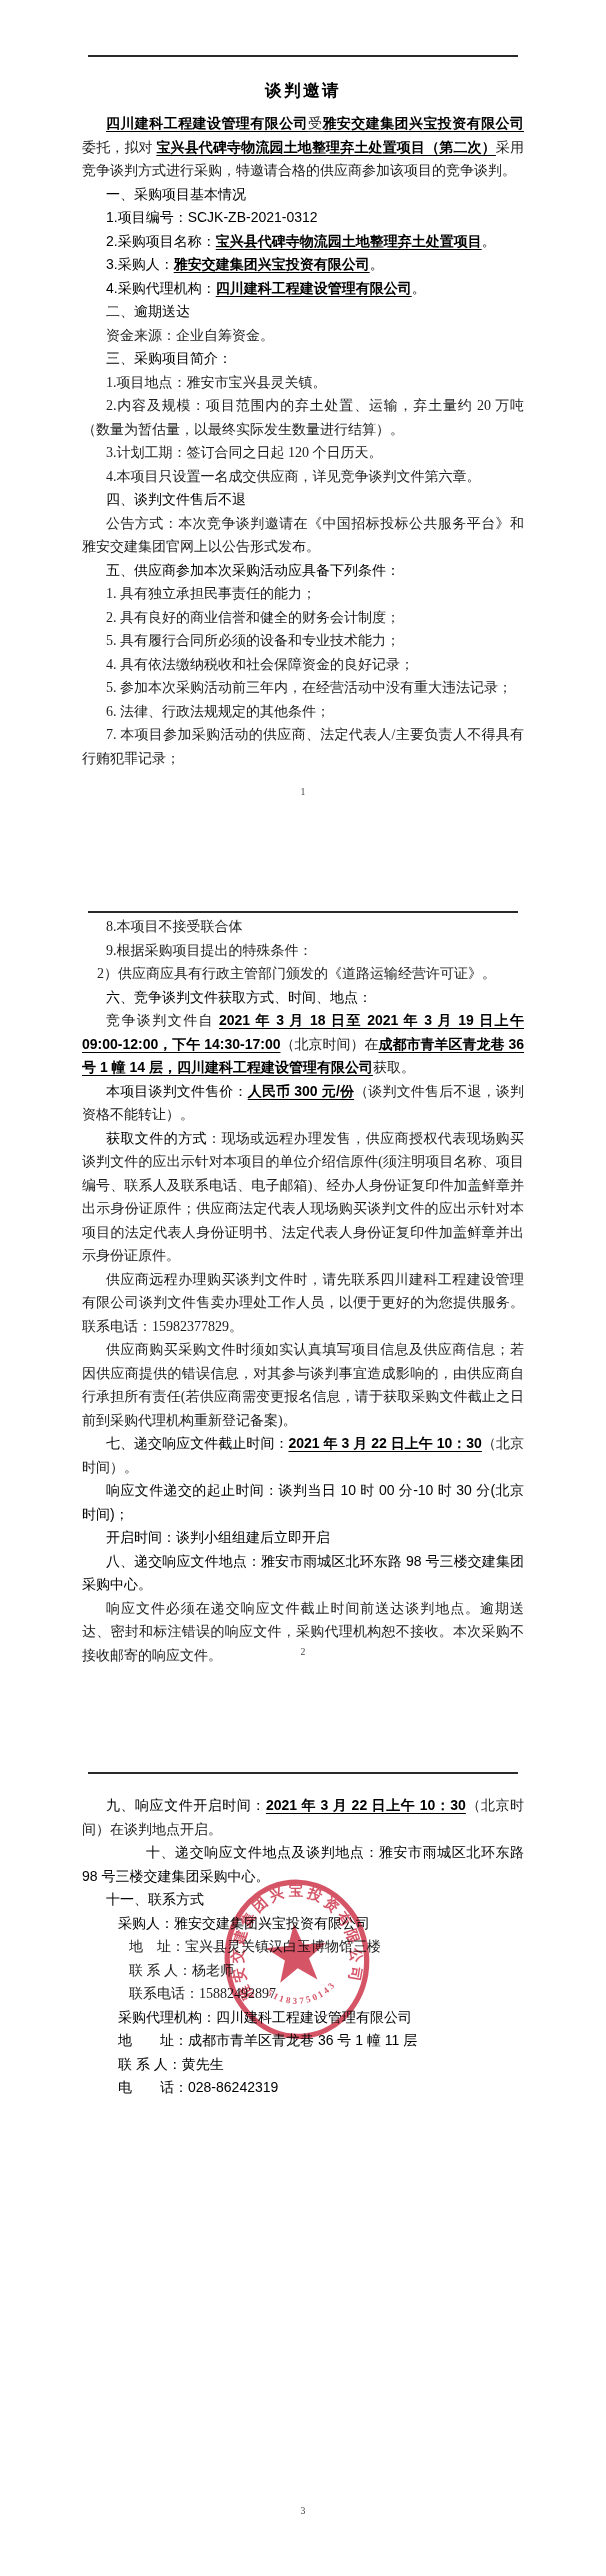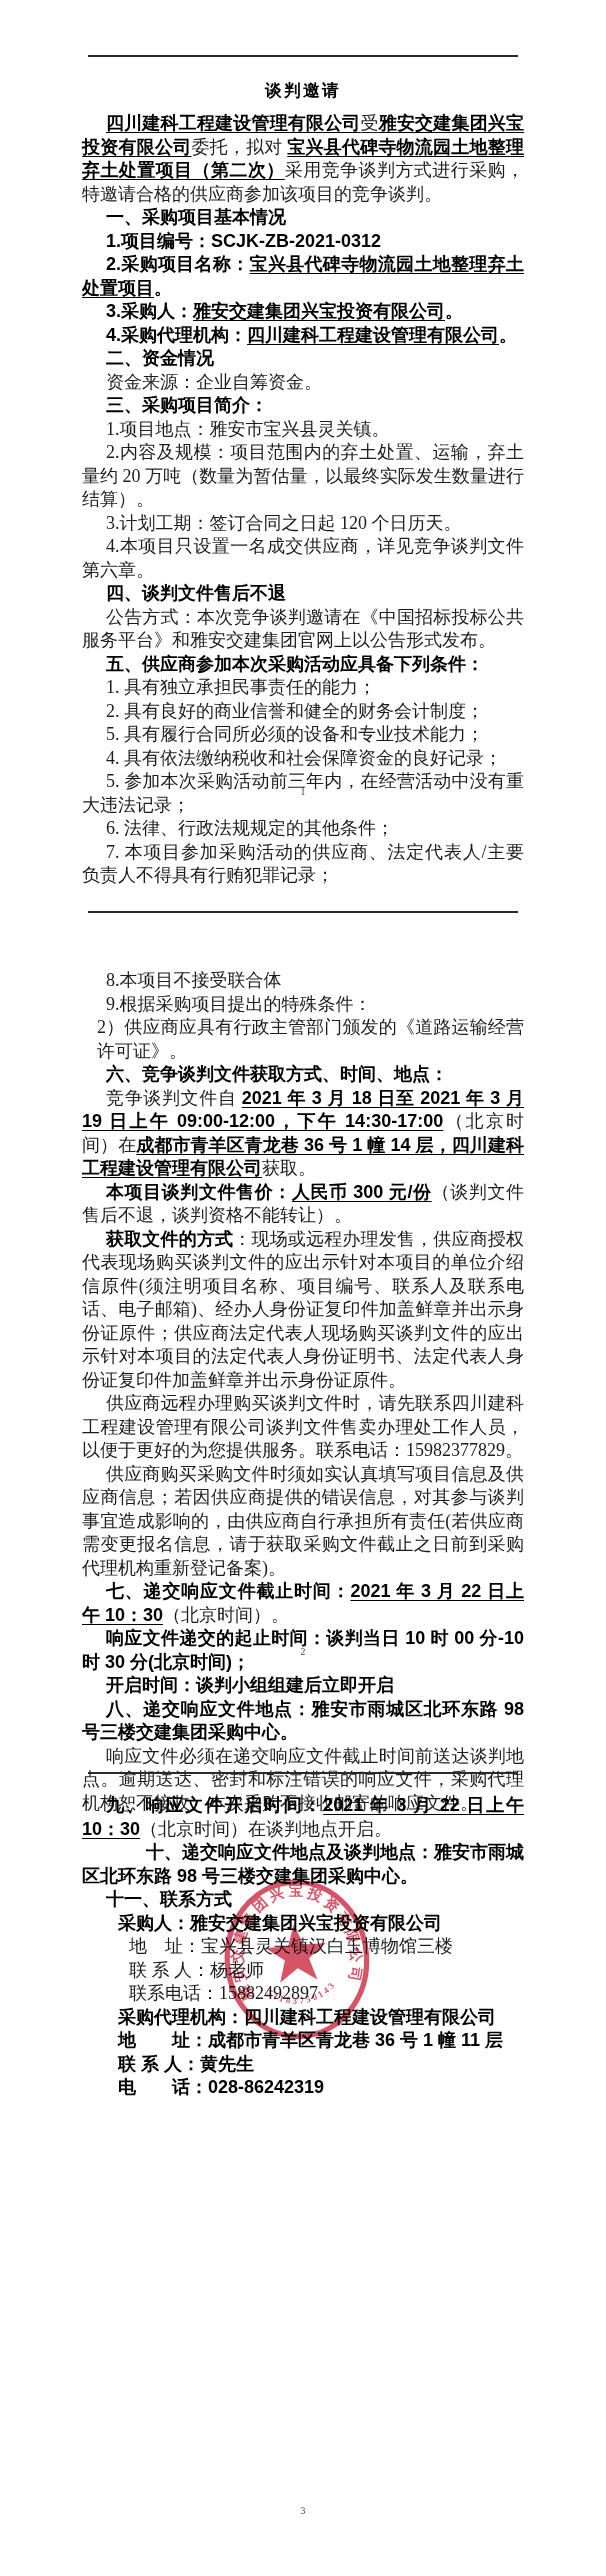--- a/index.html
+++ b/index.html
@@ -6,25 +6,25 @@
   body{
     width:606px;height:2576px;position:relative;background:#ffffff;
     font-family:"Liberation Serif","DejaVu Serif",serif;color:#1c1c1c;
     overflow:hidden;
   }
   .page-rule{position:absolute;left:88px;width:430px;height:1.5px;background:#2a2a2a;}
   .content{position:absolute;left:82px;width:442px;}
   .title{font-size:16.7px;font-weight:bold;text-align:center;line-height:30px;
          margin:0 0 6px 0;letter-spacing:2.3px;color:#000;
          font-family:Liberation Sans, sans-serif;}
-  p.ln{margin:0;line-height:23.5px;font-size:18px;text-align:justify;}
+  p.ln{margin:0;line-height:23.5px;font-size:14px;text-align:justify;}
   .ind{text-indent:24px;}
   .ind5{text-indent:64px;}
   .sub{padding-left:15px;}
-  .b{font-weight:bold;color:#000;font-family:"Liberation Sans","DejaVu Sans",sans-serif;}
+  .b{font-weight:normal;color:#000;font-family:"Liberation Sans","DejaVu Sans",sans-serif;}
   .u{text-decoration:underline;text-underline-offset:3px;}
   .bu{font-weight:bold;color:#000;text-decoration:underline;text-underline-offset:3px;
       font-family:"Liberation Sans","DejaVu Sans",sans-serif;}
   .contact-indent{padding-left:36px;}
   .contact-indent2{padding-left:47px;}
   .wide{line-height:32px;}
   .pagenum{position:absolute;left:0;width:606px;text-align:center;
            font-size:9.8px;color:#444;margin:0;}
   .seal{position:absolute;left:221px;top:1876px;width:152px;height:168px;
         opacity:.88;mix-blend-mode:multiply;transform:rotate(-5deg);z-index:5;}
@@ -38,21 +38,21 @@
   <h1 class="title">谈判邀请</h1>
 
   <p class="ln ind"><span class="bu">四川建科工程建设管理有限公司</span><span class="u">受</span><span class="bu">雅安交建集团兴宝投资有限公司</span><span>委托，拟对 </span><span class="bu">宝兴县代碑寺物流园土地整理弃土处置项目（第二次）</span><span>采用竞争谈判方式进行采购，特邀请合格的供应商参加该项目的竞争谈判。</span></p>
 
   <p class="ln ind b">一、采购项目基本情况</p>
   <p class="ln ind b">1.项目编号：SCJK-ZB-2021-0312</p>
   <p class="ln ind"><span class="b">2.采购项目名称：</span><span class="bu">宝兴县代碑寺物流园土地整理弃土处置项目</span><span class="b">。</span></p>
   <p class="ln ind"><span class="b">3.采购人：</span><span class="bu">雅安交建集团兴宝投资有限公司</span><span class="b">。</span></p>
   <p class="ln ind"><span class="b">4.采购代理机构：</span><span class="bu">四川建科工程建设管理有限公司</span><span class="b">。</span></p>
 
-  <p class="ln ind b">二、资金情况</p>
+  <p class="ln ind b">二、逾期送达</p>
   <p class="ln ind">资金来源：企业自筹资金。</p>
 
   <p class="ln ind b">三、采购项目简介：</p>
   <p class="ln ind">1.项目地点：雅安市宝兴县灵关镇。</p>
   <p class="ln ind">2.内容及规模：项目范围内的弃土处置、运输，弃土量约 20 万吨（数量为暂估量，以最终实际发生数量进行结算）。</p>
   <p class="ln ind">3.计划工期：签订合同之日起 120 个日历天。</p>
   <p class="ln ind">4.本项目只设置一名成交供应商，详见竞争谈判文件第六章。</p>
 
   <p class="ln ind b">四、谈判文件售后不退</p>
   <p class="ln ind">公告方式：本次竞争谈判邀请在《中国招标投标公共服务平台》和雅安交建集团官网上以公告形式发布。</p>
@@ -64,21 +64,21 @@
   <p class="ln ind">4. 具有依法缴纳税收和社会保障资金的良好记录；</p>
   <p class="ln ind">5. 参加本次采购活动前三年内，在经营活动中没有重大违法记录；</p>
   <p class="ln ind">6. 法律、行政法规规定的其他条件；</p>
   <p class="ln ind">7. 本项目参加采购活动的供应商、法定代表人/主要负责人不得具有行贿犯罪记录；</p>
 </div>
 
 <p class="pagenum" style="top:786px">1</p>
 
 <div class="page-rule" style="top:911px"></div>
 
-<div class="content" style="top:969px">
+<div class="content" style="top:915px">
   <p class="ln ind">8.本项目不接受联合体</p>
   <p class="ln ind">9.根据采购项目提出的特殊条件：</p>
   <p class="ln sub">2）供应商应具有行政主管部门颁发的《道路运输经营许可证》。</p>
 
   <p class="ln ind b">六、竞争谈判文件获取方式、时间、地点：</p>
   <p class="ln ind"><span>竞争谈判文件自 </span><span class="bu">2021 年 3 月 18 日至 2021 年 3 月 19 日上午 09:00-12:00，下午 14:30-17:00</span><span>（北京时间）在</span><span class="bu">成都市青羊区青龙巷 36 号 1 幢 14 层，四川建科工程建设管理有限公司</span><span>获取。</span></p>
   <p class="ln ind"><span class="b">本项目谈判文件售价：</span><span class="bu">人民币 300 元/份</span><span>（谈判文件售后不退，谈判资格不能转让）。</span></p>
   <p class="ln ind"><span class="b">获取文件的方式</span><span>：现场或远程办理发售，供应商授权代表现场购买谈判文件的应出示针对本项目的单位介绍信原件(须注明项目名称、项目编号、联系人及联系电话、电子邮箱)、经办人身份证复印件加盖鲜章并出示身份证原件；供应商法定代表人现场购买谈判文件的应出示针对本项目的法定代表人身份证明书、法定代表人身份证复印件加盖鲜章并出示身份证原件。</span></p>
   <p class="ln ind">供应商远程办理购买谈判文件时，请先联系四川建科工程建设管理有限公司谈判文件售卖办理处工作人员，以便于更好的为您提供服务。联系电话：15982377829。</p>
   <p class="ln ind">供应商购买采购文件时须如实认真填写项目信息及供应商信息；若因供应商提供的错误信息，对其参与谈判事宜造成影响的，由供应商自行承担所有责任(若供应商需变更报名信息，请于获取采购文件截止之日前到采购代理机构重新登记备案)。</p>

